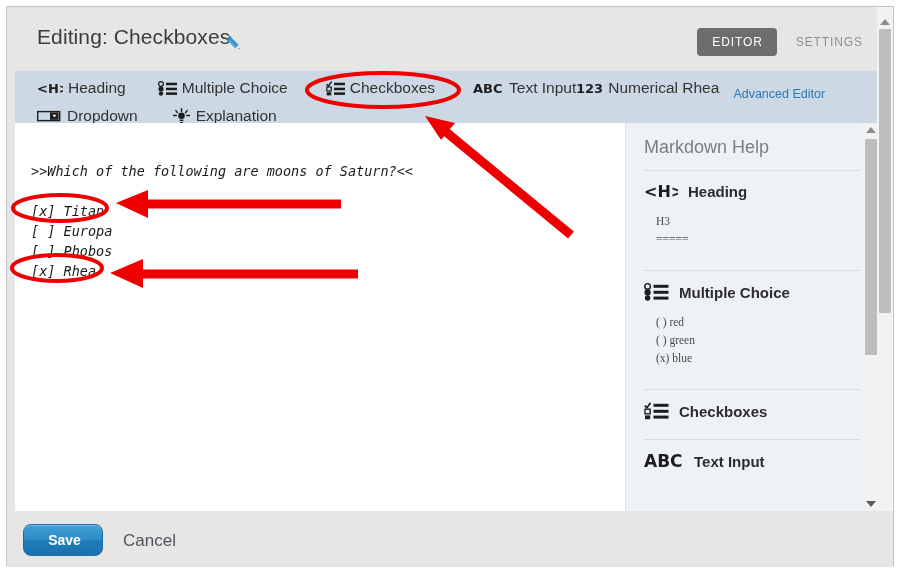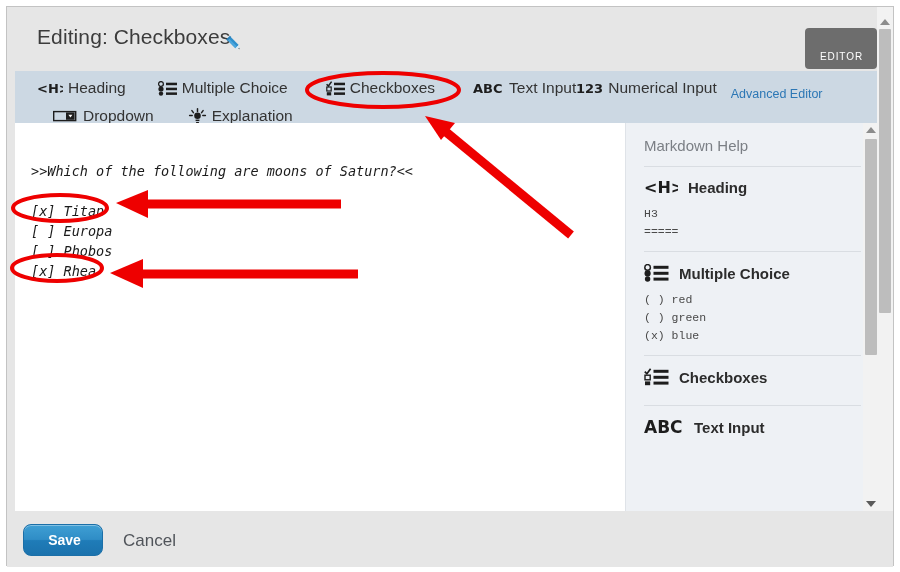--- a/index.html
+++ b/index.html
@@ -54,23 +54,23 @@
   }
   .seg-group {
     position: absolute;
     right: 24px;
     top: 21px;
     display: flex;
     align-items: center;
     gap: 4px;
   }
   .seg-btn {
-    font-size: 10px;
+    font-size: 12px;
     letter-spacing: 0.9px;
-    padding: 23px 14px 7px 15px;
+    padding: 7px 14px 7px 15px;
     border-radius: 4px;
     color: #8e8e8e;
     background: transparent;
     border: none;
     font-family: "Liberation Sans", sans-serif;
     cursor: pointer;
     white-space: nowrap;
   }
   .seg-btn.active {
     background: #6d6d6d;
@@ -154,42 +154,42 @@
     top: 0;
     width: 254px;
     height: 100%;
     background: #eef1f5;
     box-sizing: border-box;
     overflow: hidden;
     border-left: 1px solid #dfe3e8;
   }
   .help-inner { padding: 0 18px 0 18px; }
   .help-title {
-    font-size: 15px;
+    font-size: 18px;
     color: #7b7f85;
     padding-top: 14px;
     padding-bottom: 12px;
   }
   .help-sec { border-top: 1px solid #d9dde2; padding: 12px 0 10px 0; }
   .help-sec-head {
     display: flex;
     align-items: center;
     gap: 10px;
     font-size: 15px;
     font-weight: bold;
     color: #2c2c2c;
     margin-bottom: 9px;
   }
   .help-code {
-    font-family: Liberation Mono, monospace;
+    font-family: Liberation Serif, serif;
     font-size: 11.5px;
     line-height: 18px;
     color: #4a4a4a;
     white-space: pre;
-    margin: 0;
+    margin: 12px;
   }
   
   .sb {
     position: absolute;
     background: #f2f2f2;
     box-sizing: border-box;
   }
   .sb-thumb {
     position: absolute;
     left: 2px;
@@ -271,20 +271,21 @@
             <rect x="9" y="3.5" width="2.3" height="11.5" fill="#4aa6dd"></rect>
             <rect x="8.6" y="2.2" width="5.4" height="1.9" fill="#2a7fb8"></rect>
             <polygon points="9,15 13.6,15 11.3,18.6" fill="#d8eaf6"></polygon>
             <polygon points="10.6,17.4 12,17.4 11.3,18.6" fill="#3a3a3a"></polygon>
           </g>
         </svg>
       </span>
 
       <div class="seg-group">
         <button class="seg-btn active">EDITOR</button>
+        <button class="seg-btn">SETTINGS</button>
       </div>
     </div>
 
     <div class="toolbar">
       <div class="tb-row r1">
         <div class="tb-item" style="margin-left:22px;">
           <span class="ico">
             <svg width="26" height="15" viewBox="0 0 26 15">
               <text x="0" y="12" font-family="'DejaVu Sans',sans-serif" font-size="13" font-weight="bold" fill="#1d1d1d">&lt;H&gt;</text>
             </svg>
@@ -328,28 +329,28 @@
           </span>
           <span class="tb-lbl">Text Input</span>
         </div>
 
         <div class="tb-item" style="">
           <span class="ico">
             <svg width="27" height="15" viewBox="0 0 27 15">
               <text x="0" y="12.4" font-family="'DejaVu Sans',sans-serif" font-size="13" font-weight="bold" fill="#1d1d1d">123</text>
             </svg>
           </span>
-          <span class="tb-lbl">Numerical Input</span>
+          <span class="tb-lbl">Numerical Rhea</span>
         </div>
 
         <div class="adv-link" style="margin-left:14px;">Advanced Editor</div>
       </div>
 
       <div class="tb-row r2">
-        <div class="tb-item" style="margin-left:38px;">
+        <div class="tb-item" style="margin-left:22px;">
           <span class="ico">
             <svg width="25" height="14" viewBox="0 0 25 14">
               <rect x="0.7" y="2.6" width="22" height="9" fill="none" stroke="#1d1d1d" stroke-width="1.4"></rect>
               <rect x="13" y="3.4" width="8.6" height="7.4" fill="#1d1d1d"></rect>
               <polygon points="15.4,5.8 19.4,5.8 17.4,8.6" fill="#ffffff"></polygon>
             </svg>
           </span>
           <span class="tb-lbl">Dropdown</span>
         </div>
 

